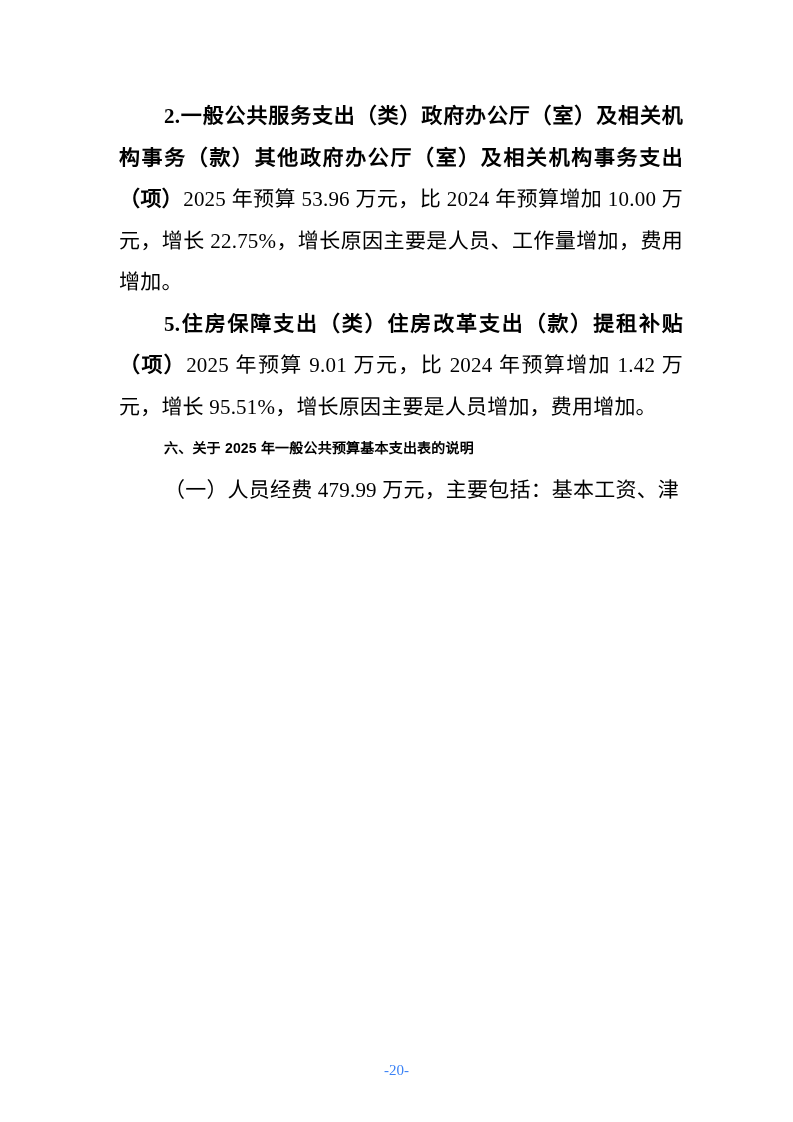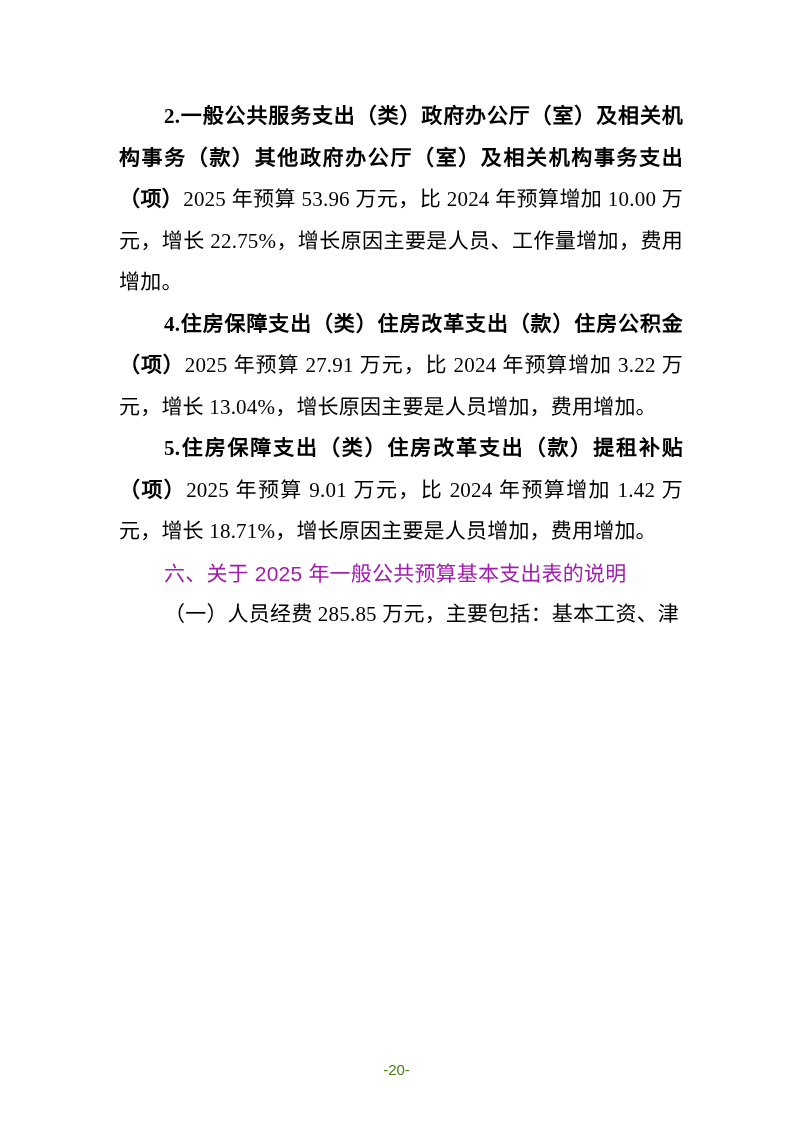--- a/index.html
+++ b/index.html
@@ -31,54 +31,53 @@
     text-justify: inter-character;
     text-indent: 45px;
     letter-spacing: 0.2px;
   }
   .para .lead {
     font-weight: bold;
   }
   .heading {
     margin: 0;
     font-family: "Liberation Sans", "DejaVu Sans", sans-serif;
-    font-size: 21px;
+    font-size: 14px;
     line-height: 41.5px;
-    font-weight: normal;
-    color: #a21caf;
+    font-weight: bold;
+    color: #000000;
     text-indent: 45px;
     letter-spacing: 0.2px;
   }
   .footer {
     position: absolute;
     top: 1059px;
     left: 0;
     width: 100%;
     text-align: center;
-    font-family: Liberation Sans, sans-serif;
+    font-family: Liberation Serif, serif;
     font-size: 15px;
     line-height: 22px;
-    color: #4d7c0f;
+    color: #3b82f6;
   }
 </style>
 </head>
 <body>
 
 <div class="page">
   <main class="content">
 
     <p class="para"><span class="lead">2.一般公共服务支出（类）政府办公厅（室）及相关机构事务（款）其他政府办公厅（室）及相关机构事务支出（项）</span><span>2025 年预算 53.96 万元，比 2024 年预算增加 10.00 万元，增长 22.75%，增长原因主要是人员、工作量增加，费用增加。</span></p>
 
 
-    <p class="para"><span class="lead">4.住房保障支出（类）住房改革支出（款）住房公积金（项）</span><span>2025 年预算 27.91 万元，比 2024 年预算增加 3.22 万元，增长 13.04%，增长原因主要是人员增加，费用增加。</span></p>
 
-    <p class="para"><span class="lead">5.住房保障支出（类）住房改革支出（款）提租补贴（项）</span><span>2025 年预算 9.01 万元，比 2024 年预算增加 1.42 万元，增长 18.71%，增长原因主要是人员增加，费用增加。</span></p>
+    <p class="para"><span class="lead">5.住房保障支出（类）住房改革支出（款）提租补贴（项）</span><span>2025 年预算 9.01 万元，比 2024 年预算增加 1.42 万元，增长 95.51%，增长原因主要是人员增加，费用增加。</span></p>
 
 
     <h2 class="heading">六、关于 2025 年一般公共预算基本支出表的说明</h2>
 
 
-    <p class="para">（一）人员经费 285.85 万元，主要包括：基本工资、津</p>
+    <p class="para">（一）人员经费 479.99 万元，主要包括：基本工资、津</p>
 
   </main>
 
   <div class="footer">-20-</div>
 </div>
 
 </body></html>

